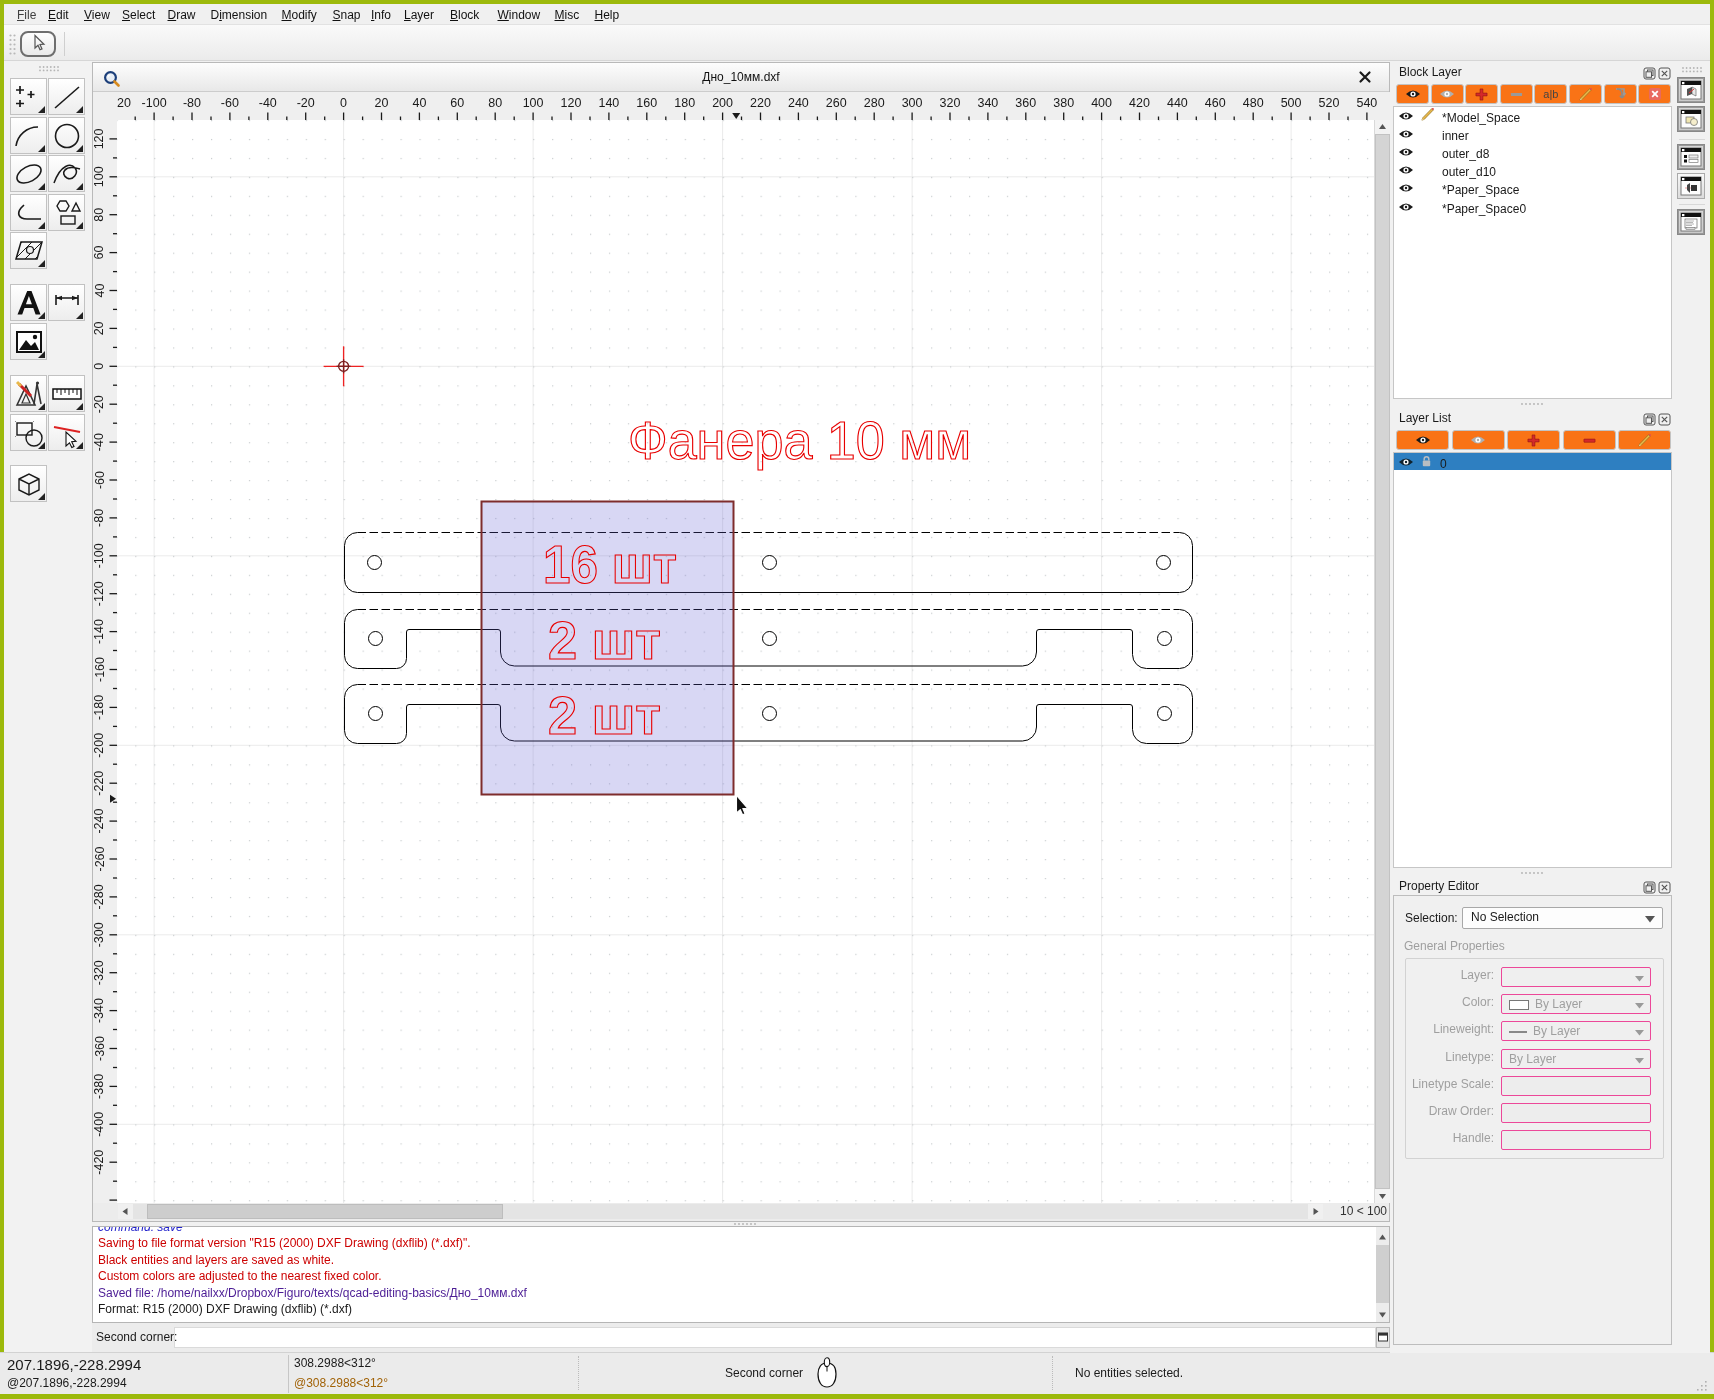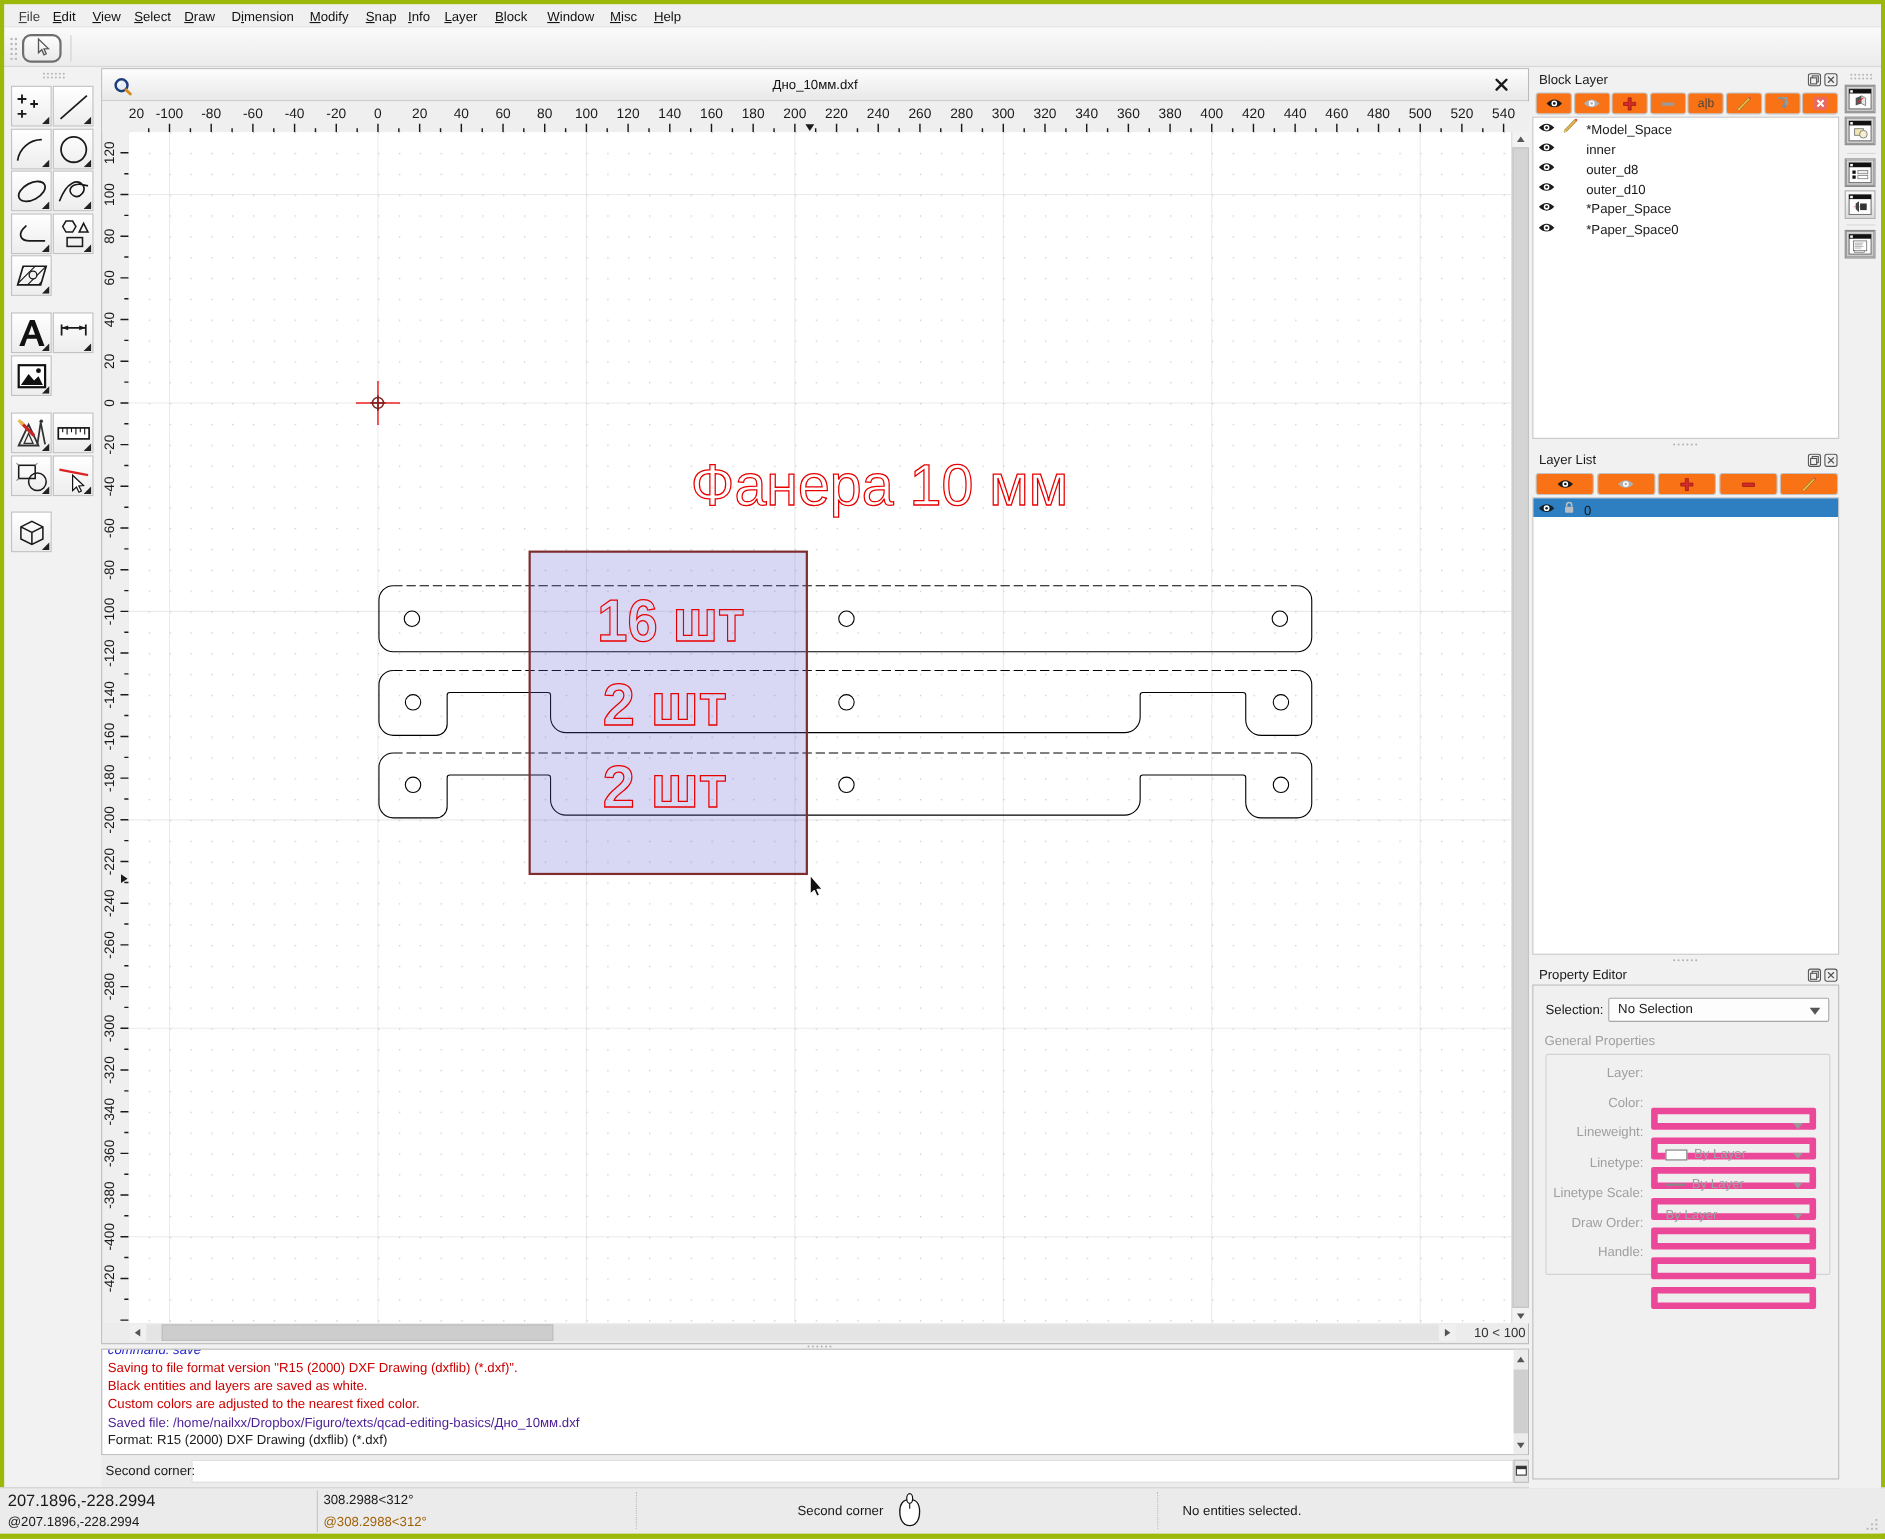--- a/index.html
+++ b/index.html
@@ -8,21 +8,21 @@
       border:1px solid #c2c2c2; }
 .tb svg.cor { position:absolute; right:1px; bottom:1px; }
 .panel-title { position:absolute; font-size:12px; color:#1a1a1a; }
 .lbtn { position:absolute; height:20px; background:#f97316; border:1px solid #c3c3c3;
         border-radius:3px; display:flex; align-items:center; justify-content:center; }
 .row { position:absolute; left:0; height:18px; display:flex; align-items:flex-end; font-size:12px; color:#1a1a1a; }
 .mini { width:28px; height:26px; background:linear-gradient(#f8f8f8,#dcdcdc); border:1px solid #aaa;
         display:flex; align-items:center; justify-content:center; margin:1px 0; }
 .mini.pressed { background:linear-gradient(#d8d8d8,#c9c9c9); border:1px solid #888; box-shadow:inset 0 0 0 1px #999; }
 .glabel { color:#9f9f9f; font-size:12px; position:absolute; }
-.pctrl { position:absolute; height:20px; background:#eeeeee; border:6px solid #ec4899; border-radius:2px;margin-top:40px; }
+.pctrl { position:absolute; height:20px; background:#eeeeee; border:1px solid #ec4899; border-radius:2px; }
 </style></head><body>
 <div class="abs" style="left:0;top:0;width:1714px;height:4px;background:#9cb90b"></div>
 <div class="abs" style="left:0;top:0;width:4px;height:1353px;background:#9cb90b"></div>
 <div class="abs" style="left:1710px;top:0;width:4px;height:1399px;background:#9cb90b"></div>
 <div class="abs" style="left:0;top:1394px;width:1714px;height:5px;background:#9cb90b"></div>
 <div class="abs" style="left:4px;top:4px;width:1706px;height:21px;background:#f0f0f0;border-bottom:1px solid #e2e2e2"></div>
 <div class="abs" style="left:17px;top:8px;font-size:12px;color:#404040"><u>F</u>ile</div>
 <div class="abs" style="left:48px;top:8px;font-size:12px;color:#111"><u>E</u>dit</div>
 <div class="abs" style="left:84px;top:8px;font-size:12px;color:#111"><u>V</u>iew</div>
 <div class="abs" style="left:122px;top:8px;font-size:12px;color:#111"><u>S</u>elect</div>

